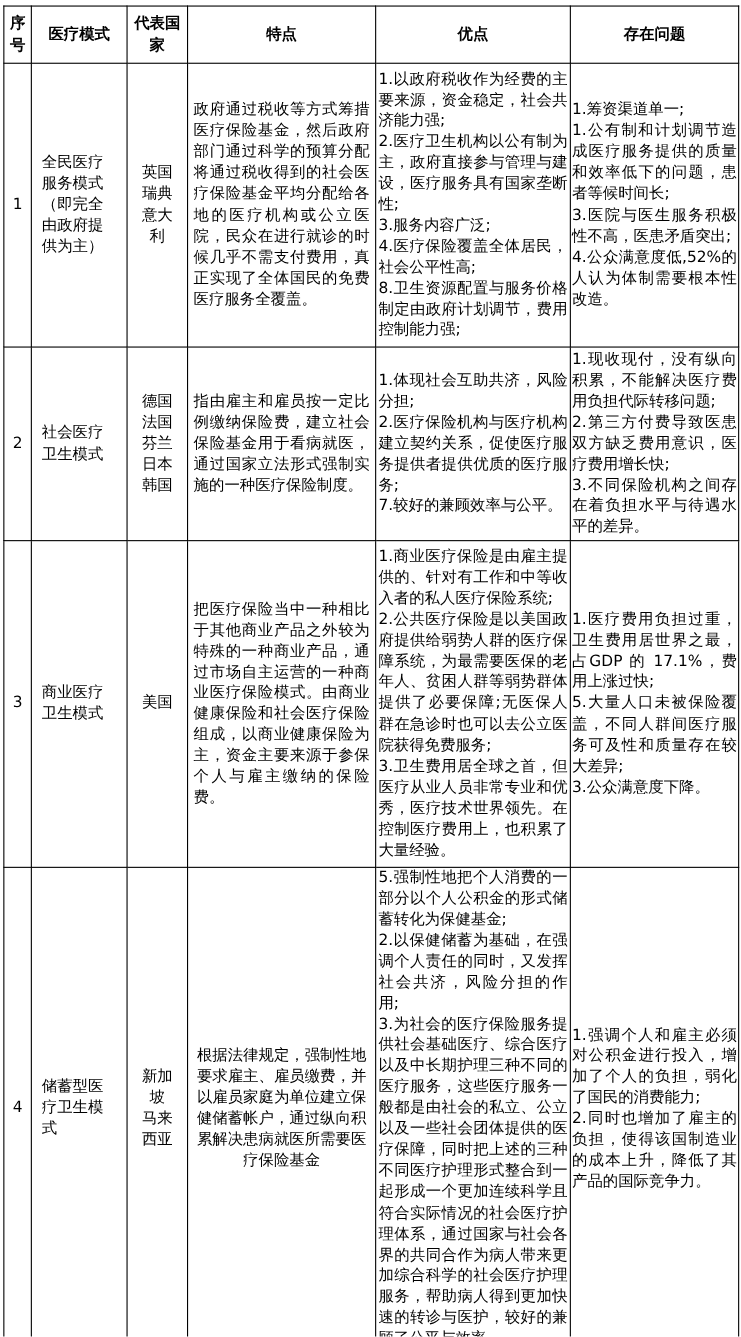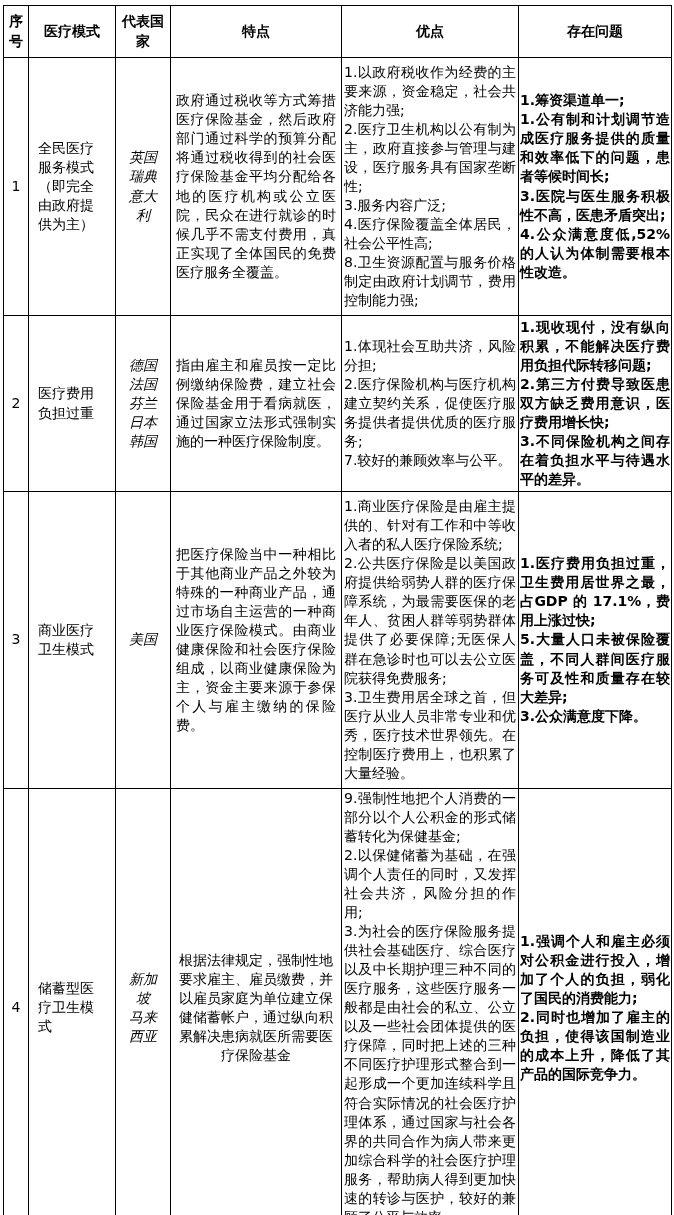--- a/index.html
+++ b/index.html
@@ -21,23 +21,23 @@
   tr.r1{height:258px;}
   tr.r2{height:176px;}
   tr.r3{height:297px;}
   tr.r4{height:421px;}
   td.c-no{text-align:center;padding:0 2px;}
   td.c-model{text-align:left;padding:0 9px;}
   td.c-country{text-align:center;padding:0 8px;}
   td.c-feat{text-align:justify;padding:0 5px;}
   td.c-feat.centered{text-align:center;}
   td.c-adv{text-align:justify;padding:0 2px;}
-  td.c-prob{text-align:justify;padding:0 1px;font-weight:bold;}
+  td.c-prob{text-align:justify;padding:0 1px;}
   .item{margin:0;}
-  .country{margin:0;font-style:italic;}
+  .country{margin:0;}
 </style>
 </head>
 <body>
 
 <div class="page">
   <table class="tbl">
     <colgroup>
       <col style="width:25px">
         <col style="width:87px">
         <col style="width:55px">
@@ -76,21 +76,21 @@
         <td class="c-prob">
           <div class="item">1.筹资渠道单一;</div>
           <div class="item">1.公有制和计划调节造成医疗服务提供的质量和效率低下的问题，患者等候时间长;</div>
           <div class="item">3.医院与医生服务积极性不高，医患矛盾突出;</div>
           <div class="item">4.公众满意度低,52%的人认为体制需要根本性改造。</div>
         </td>
       </tr>
 
       <tr class="r2">
         <td class="c-no">2</td>
-        <td class="c-model">医疗费用负担过重</td>
+        <td class="c-model">社会医疗卫生模式</td>
         <td class="c-country">
           <div class="country">德国</div>
           <div class="country">法国</div>
           <div class="country">芬兰</div>
           <div class="country">日本</div>
           <div class="country">韩国</div>
         </td>
         <td class="c-feat">指由雇主和雇员按一定比例缴纳保险费，建立社会保险基金用于看病就医，通过国家立法形式强制实施的一种医疗保险制度。</td>
         <td class="c-adv">
           <div class="item">1.体现社会互助共济，风险分担;</div>
@@ -125,21 +125,21 @@
 
       <tr class="r4">
         <td class="c-no">4</td>
         <td class="c-model">储蓄型医疗卫生模式</td>
         <td class="c-country">
           <div class="country">新加坡</div>
           <div class="country">马来西亚</div>
         </td>
         <td class="c-feat centered">根据法律规定，强制性地要求雇主、雇员缴费，并以雇员家庭为单位建立保健储蓄帐户，通过纵向积累解决患病就医所需要医疗保险基金</td>
         <td class="c-adv">
-          <div class="item">9.强制性地把个人消费的一部分以个人公积金的形式储蓄转化为保健基金;</div>
+          <div class="item">5.强制性地把个人消费的一部分以个人公积金的形式储蓄转化为保健基金;</div>
           <div class="item">2.以保健储蓄为基础，在强调个人责任的同时，又发挥社会共济，风险分担的作用;</div>
           <div class="item">3.为社会的医疗保险服务提供社会基础医疗、综合医疗以及中长期护理三种不同的医疗服务，这些医疗服务一般都是由社会的私立、公立以及一些社会团体提供的医疗保障，同时把上述的三种不同医疗护理形式整合到一起形成一个更加连续科学且符合实际情况的社会医疗护理体系，通过国家与社会各界的共同合作为病人带来更加综合科学的社会医疗护理服务，帮助病人得到更加快速的转诊与医护，较好的兼顾了公平与效率。</div>
         </td>
         <td class="c-prob">
           <div class="item">1.强调个人和雇主必须对公积金进行投入，增加了个人的负担，弱化了国民的消费能力;</div>
           <div class="item">2.同时也增加了雇主的负担，使得该国制造业的成本上升，降低了其产品的国际竞争力。</div>
         </td>
       </tr>
 
     </tbody>

